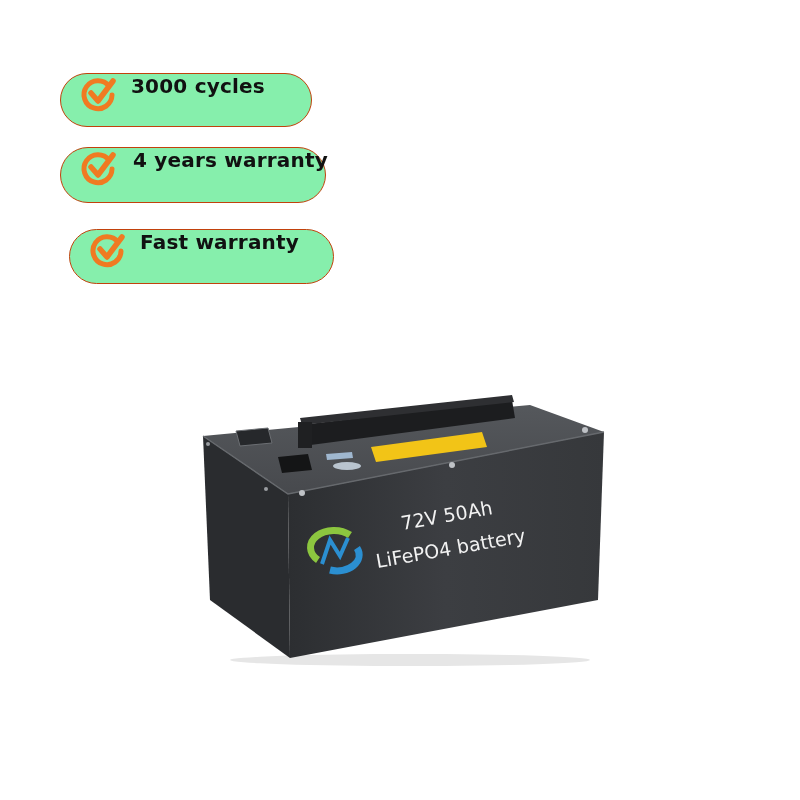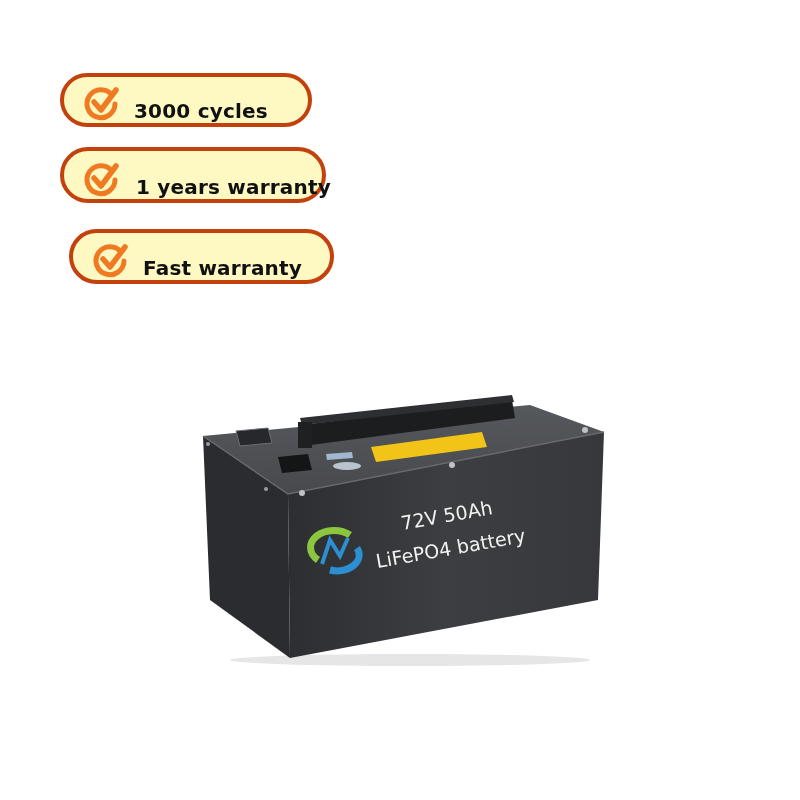--- a/index.html
+++ b/index.html
@@ -2,22 +2,22 @@
 <html><head>
   <meta charset="utf-8">
   <style>
     html, body { margin: 0; padding: 0; }
     body {
       width: 800px; height: 800px; background: #ffffff; position: relative; overflow: hidden;
       font-family: "Liberation Sans", "DejaVu Sans", sans-serif;
     }
     .badge {
       position: absolute; box-sizing: border-box;
-      border: 4px solid #c2410c; border-radius: 30px; background: #fef9c3;
-      display: flex; align-items: flex-end;
+      border: 1px solid #c2410c; border-radius: 30px; background: #86efac;
+      display: flex; align-items: flex-start;
     }
     .badge .icon { width: 40px; height: 40px; flex: 0 0 auto; }
     .badge .label {
       font-family: "DejaVu Sans", sans-serif; font-weight: bold; color: #111;
       font-size: 20px; letter-spacing: 0.2px; white-space: nowrap;
     }
     #b1 { left: 60px; top: 73px; width: 252px; height: 54px; padding-left: 18px; }
     #b1 .label { margin-left: 12px; }
     #b2 { left: 60px; top: 147px; width: 266px; height: 56px; padding-left: 18px; }
     #b2 .label { margin-left: 14px; }
@@ -42,21 +42,21 @@
     <path d="M12 19 L19 27 L34 7" fill="none" stroke="#f07a22" stroke-width="5.5" stroke-linecap="round" stroke-linejoin="round"></path>
   </svg>
   <span class="label">3000 cycles</span>
 </div>
 
 <div id="b2" class="badge">
   <svg class="icon" viewBox="0 0 40 40">
     <path d="M30 12 A14 14 0 1 0 33 21" fill="none" stroke="#f07a22" stroke-width="5" stroke-linecap="round"></path>
     <path d="M12 19 L19 27 L34 7" fill="none" stroke="#f07a22" stroke-width="5.5" stroke-linecap="round" stroke-linejoin="round"></path>
   </svg>
-  <span class="label">1 years warranty</span>
+  <span class="label">4 years warranty</span>
 </div>
 
 <div id="b3" class="badge">
   <svg class="icon" viewBox="0 0 40 40">
     <path d="M30 12 A14 14 0 1 0 33 21" fill="none" stroke="#f07a22" stroke-width="5" stroke-linecap="round"></path>
     <path d="M12 19 L19 27 L34 7" fill="none" stroke="#f07a22" stroke-width="5.5" stroke-linecap="round" stroke-linejoin="round"></path>
   </svg>
   <span class="label">Fast warranty</span>
 </div>
 

